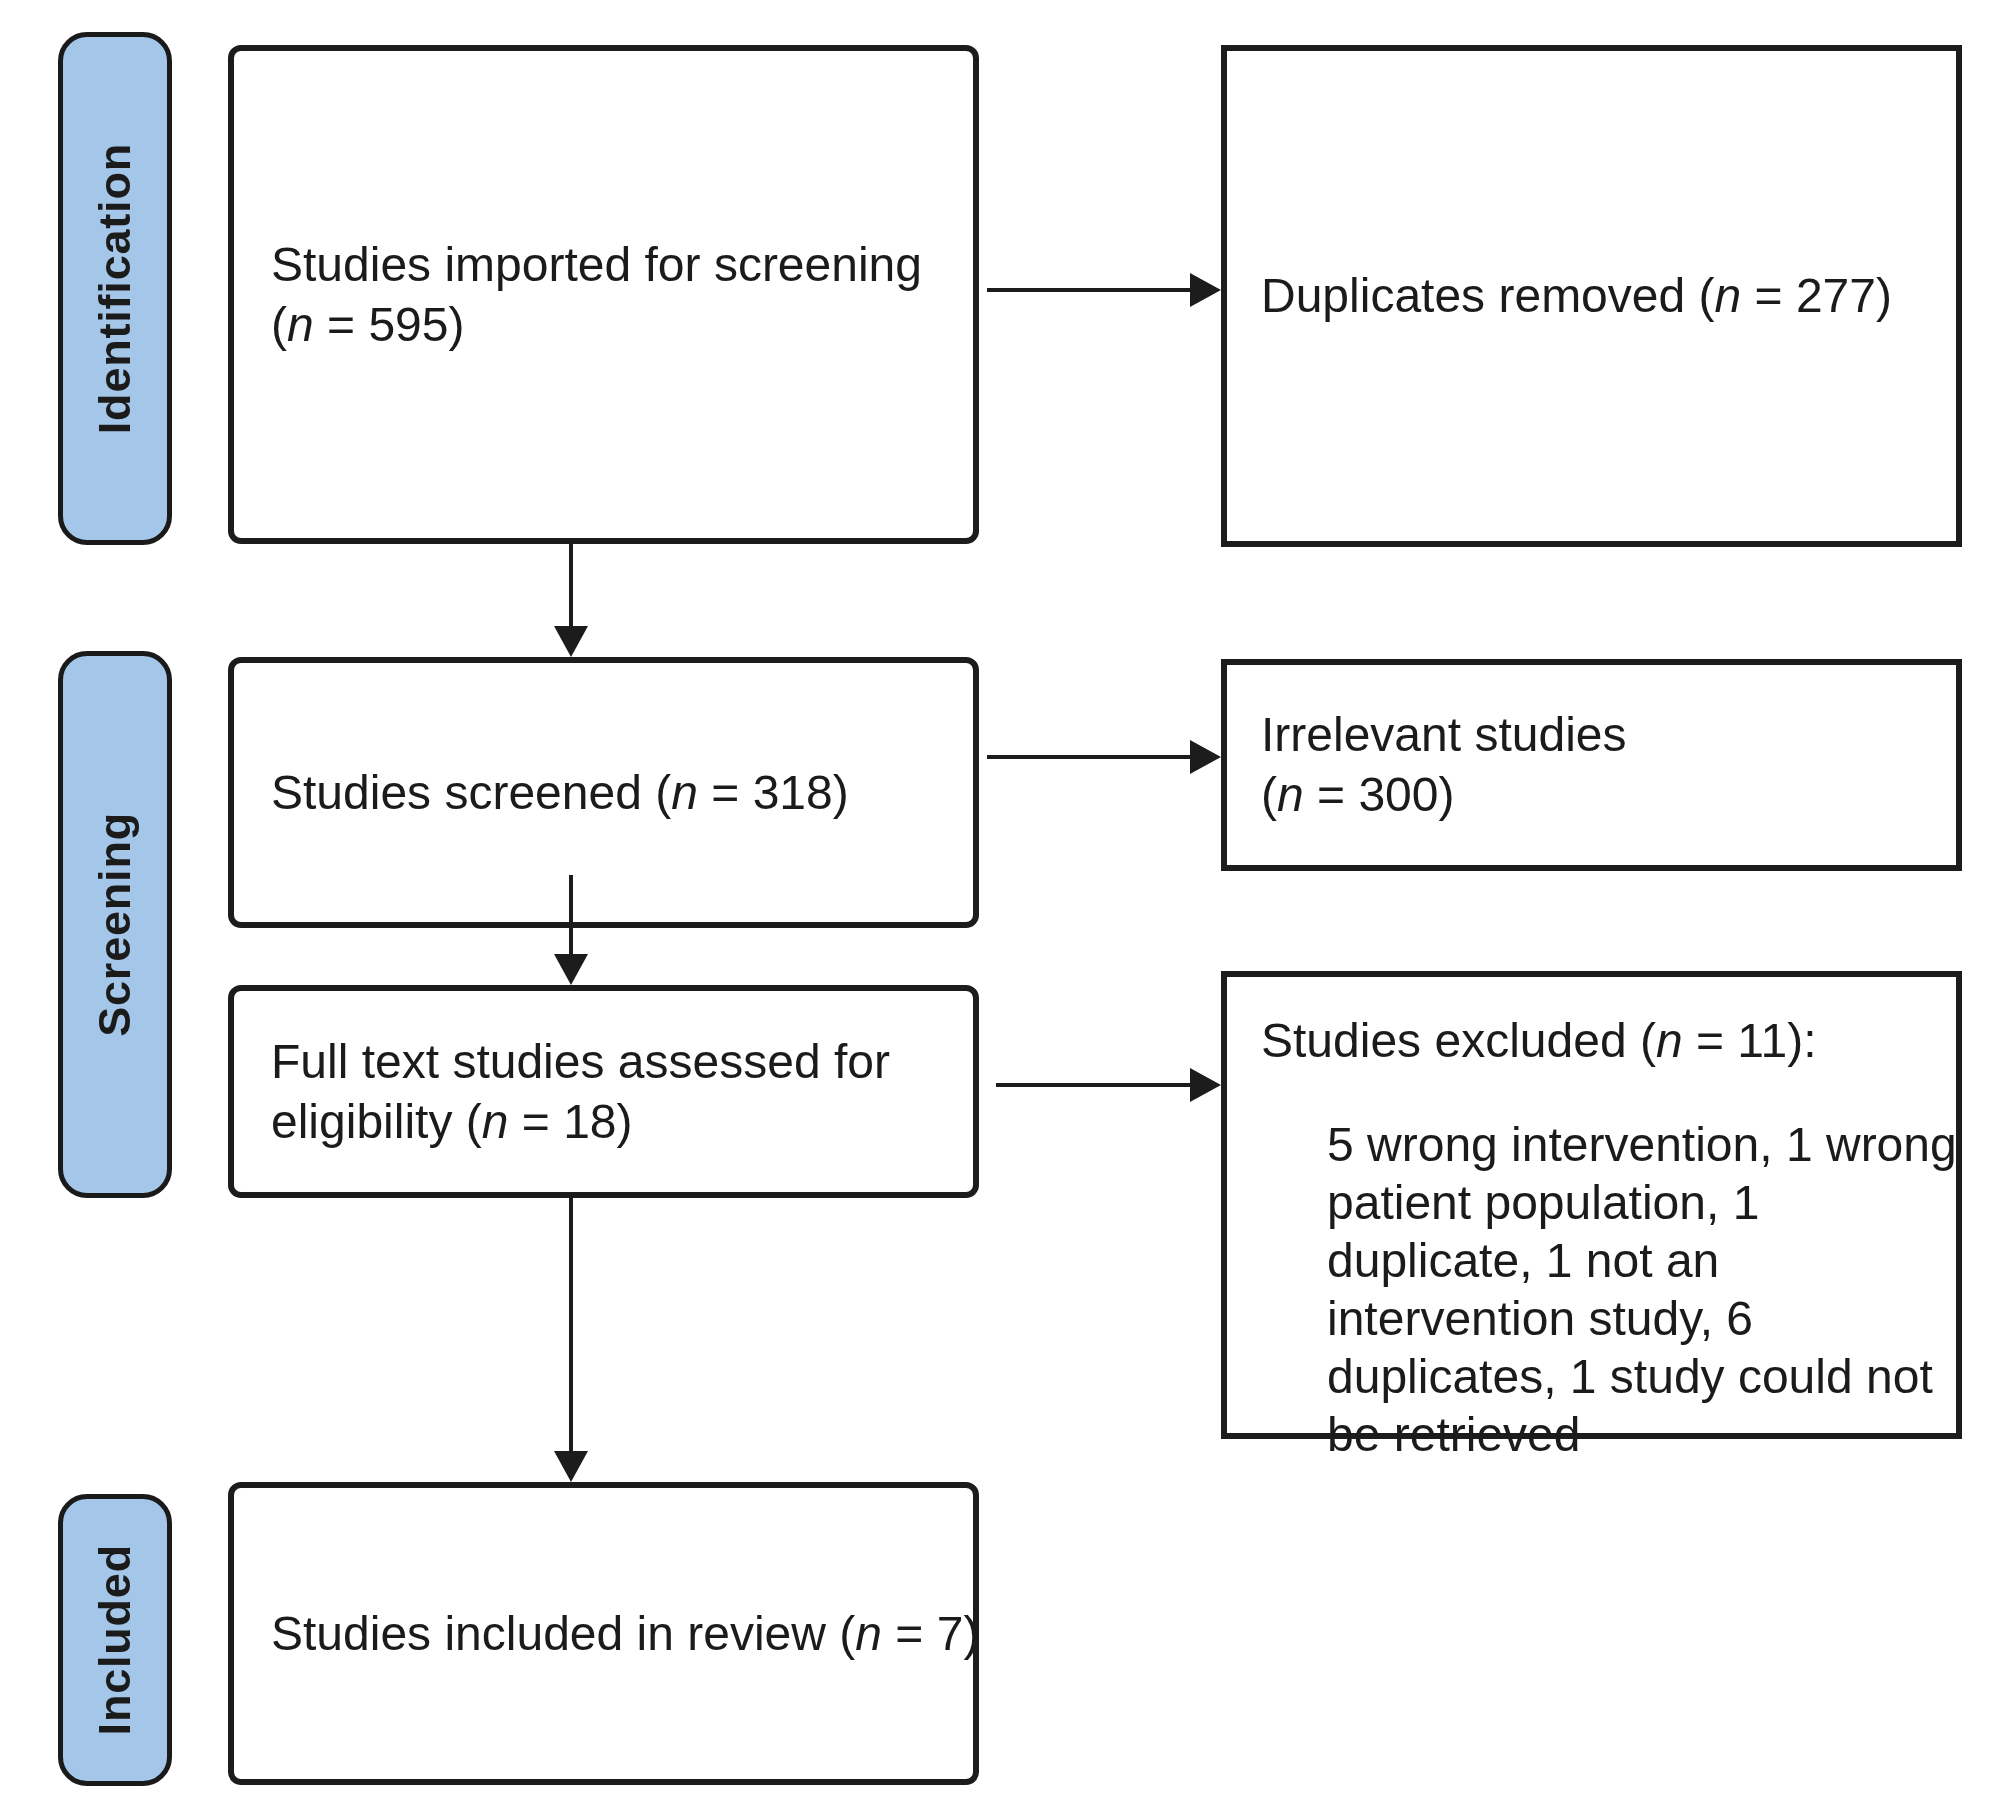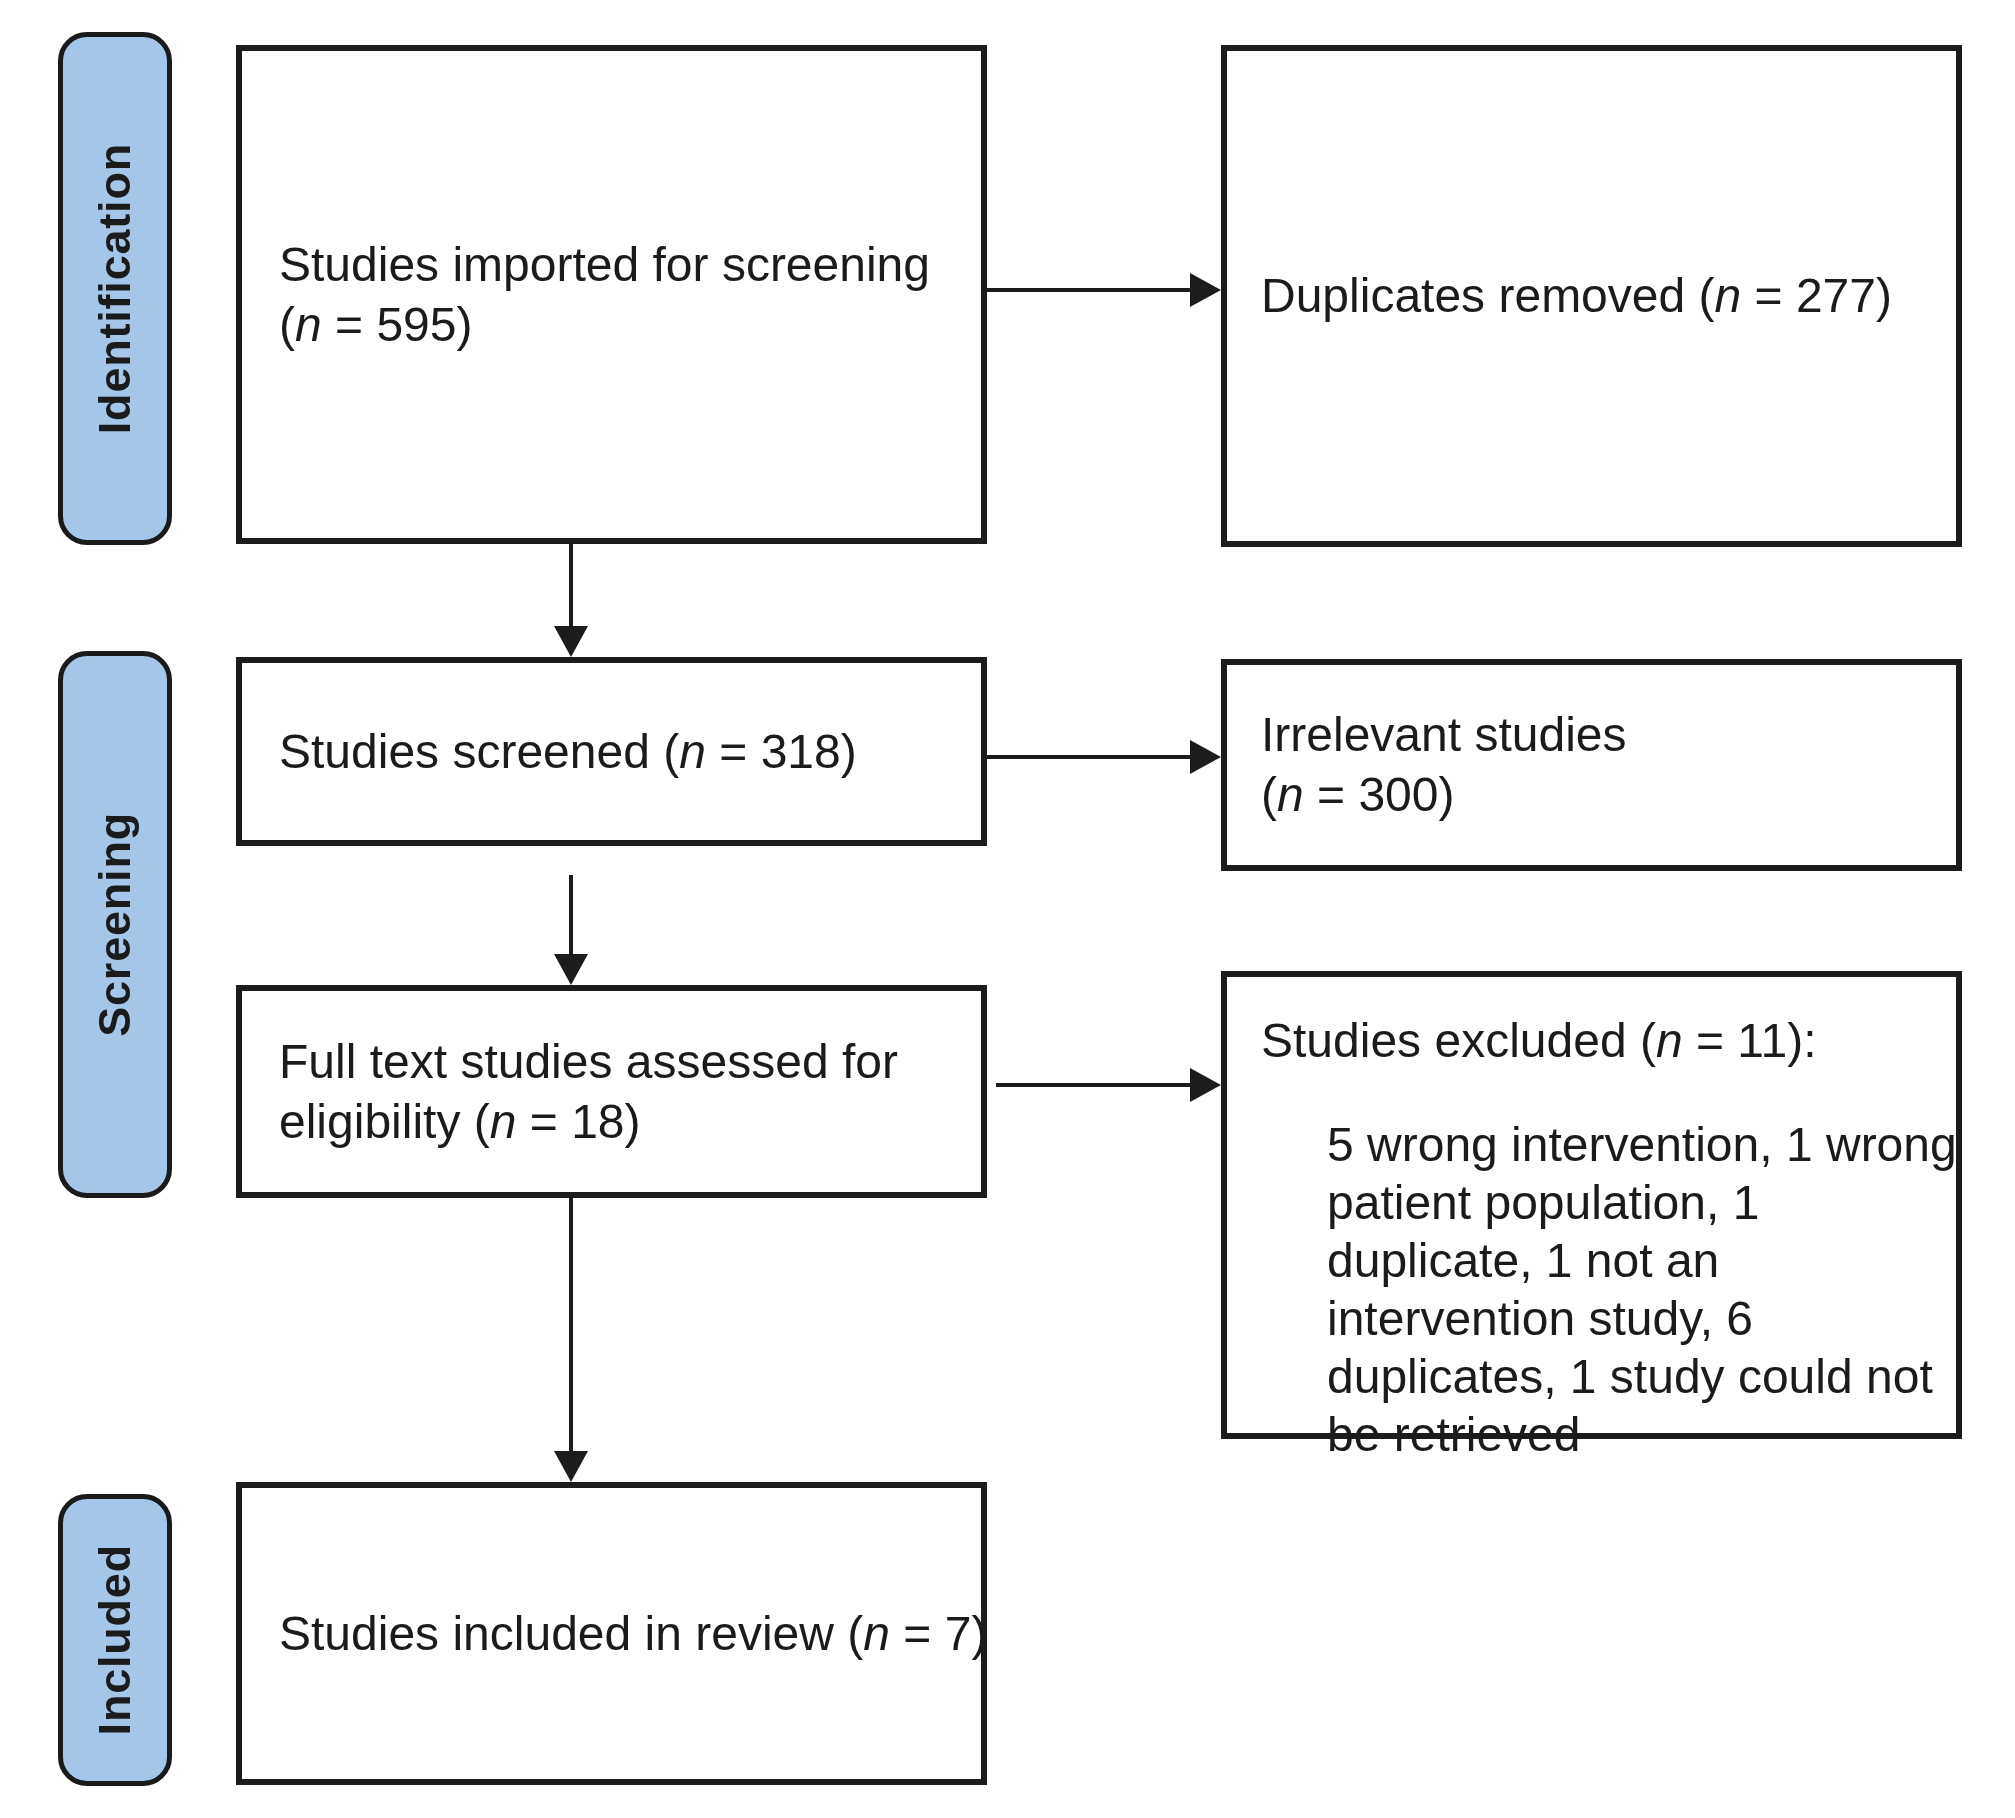--- a/index.html
+++ b/index.html
@@ -38,21 +38,21 @@
   }
   
   .box{
     position:absolute;
     background:var(--background);
     border:6.1px solid var(--box-border);
     box-sizing:border-box;
     display:flex;flex-direction:column;justify-content:center;
     font-size:48px;line-height:60px;
   }
-  .box.leftcol{left:236px;width:751px;padding-left:37px;padding-right:1px;}
+  .box.leftcol{left:228px;width:751px;padding-left:37px;padding-right:1px;border-radius:13px;}
   .box.rightcol{left:1221px;width:741px;padding-left:34px;padding-right:15.4px;}
   .box .line{white-space:nowrap;}
   
   .box.toplist{justify-content:flex-start;padding-top:35px;line-height:58px;}
   .detail{padding-left:66px;}
   
   .varrow{position:absolute;width:34px;display:flex;flex-direction:column;align-items:center;}
   .vshaft{width:3.8px;flex:1 1 auto;background:var(--arrow);}
   .vhead{width:0;height:0;border-left:17px solid transparent;border-right:17px solid transparent;border-top:31px solid var(--arrow);}
   .harrow{position:absolute;height:34px;display:flex;flex-direction:row;align-items:center;}
@@ -76,21 +76,21 @@
   </div>
 
   <div class="box leftcol" style="top:45px;height:499px;">
     <div class="line">Studies imported for screening</div>
     <div class="line">(<i>n</i> = 595)</div>
   </div>
   <div class="box rightcol" style="top:45px;height:502px;">
     <div class="line">Duplicates removed (<i>n</i> = 277)</div>
   </div>
 
-  <div class="box leftcol" style="top:657px;height:189px;">
+  <div class="box leftcol" style="top:657px;height:271px;">
     <div class="line">Studies screened (<i>n</i> = 318)</div>
   </div>
   <div class="box rightcol" style="top:659px;height:212px;">
     <div class="line">Irrelevant studies</div>
     <div class="line">(<i>n</i> = 300)</div>
   </div>
 
   <div class="box leftcol" style="top:985px;height:213px;">
     <div class="line">Full text studies assessed for</div>
     <div class="line">eligibility (<i>n</i> = 18)</div>

